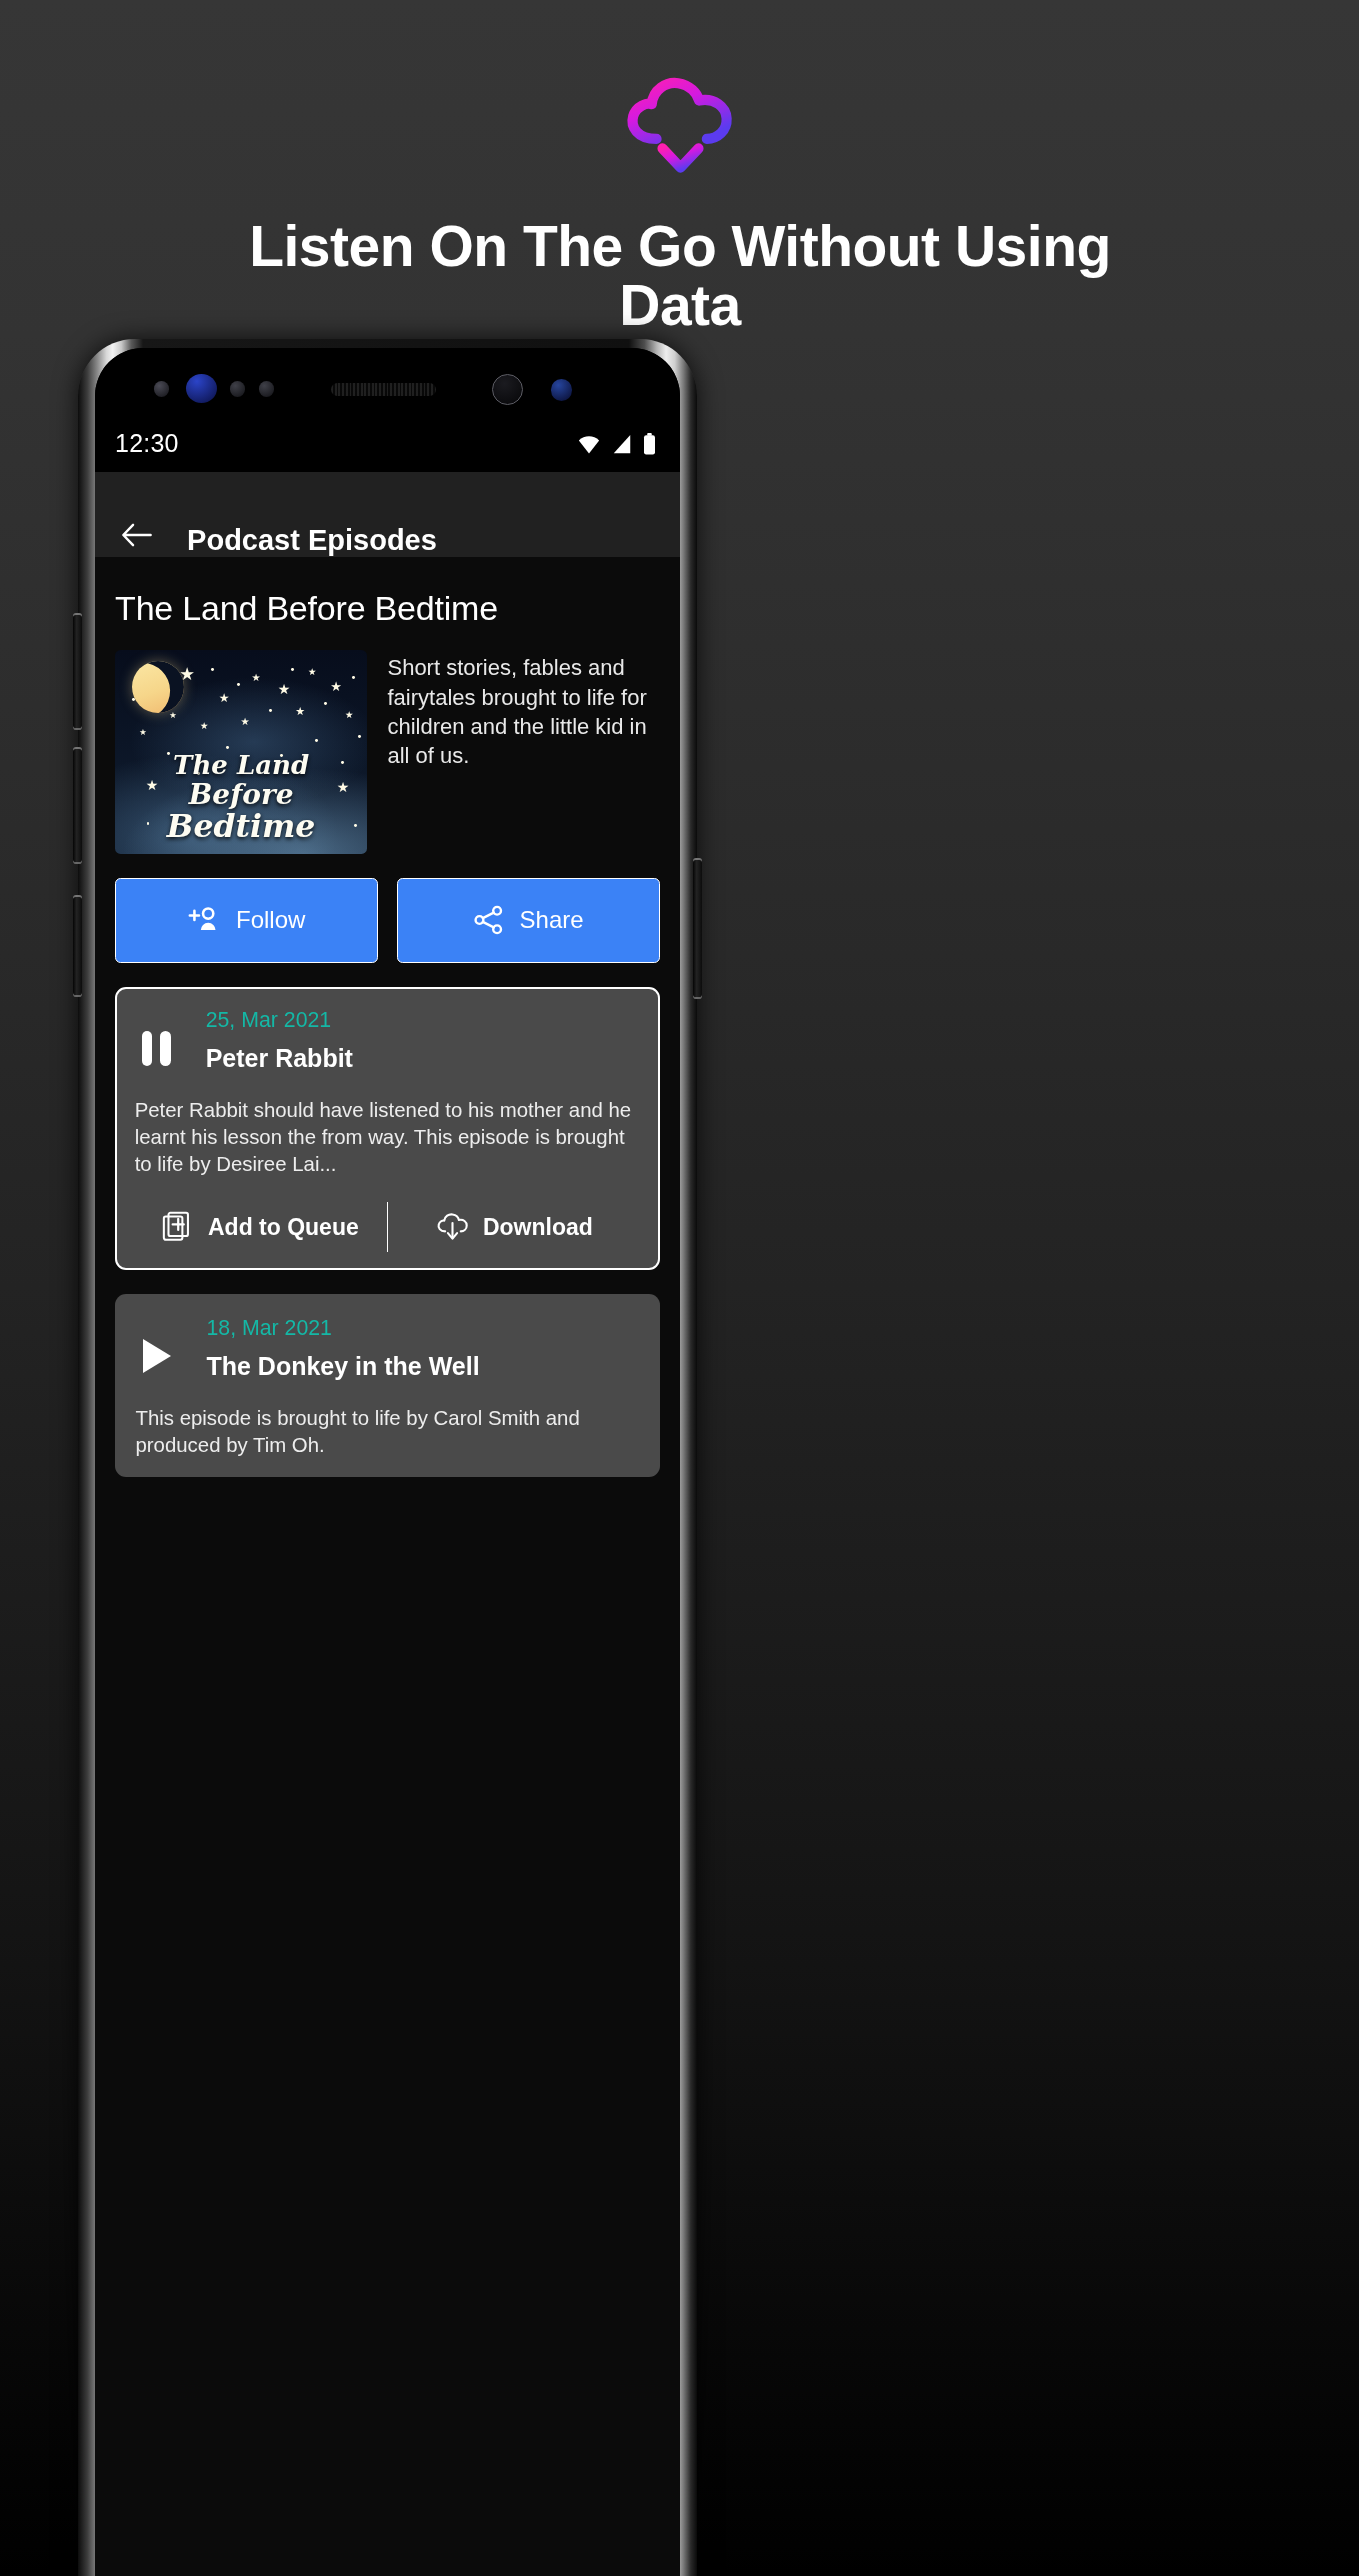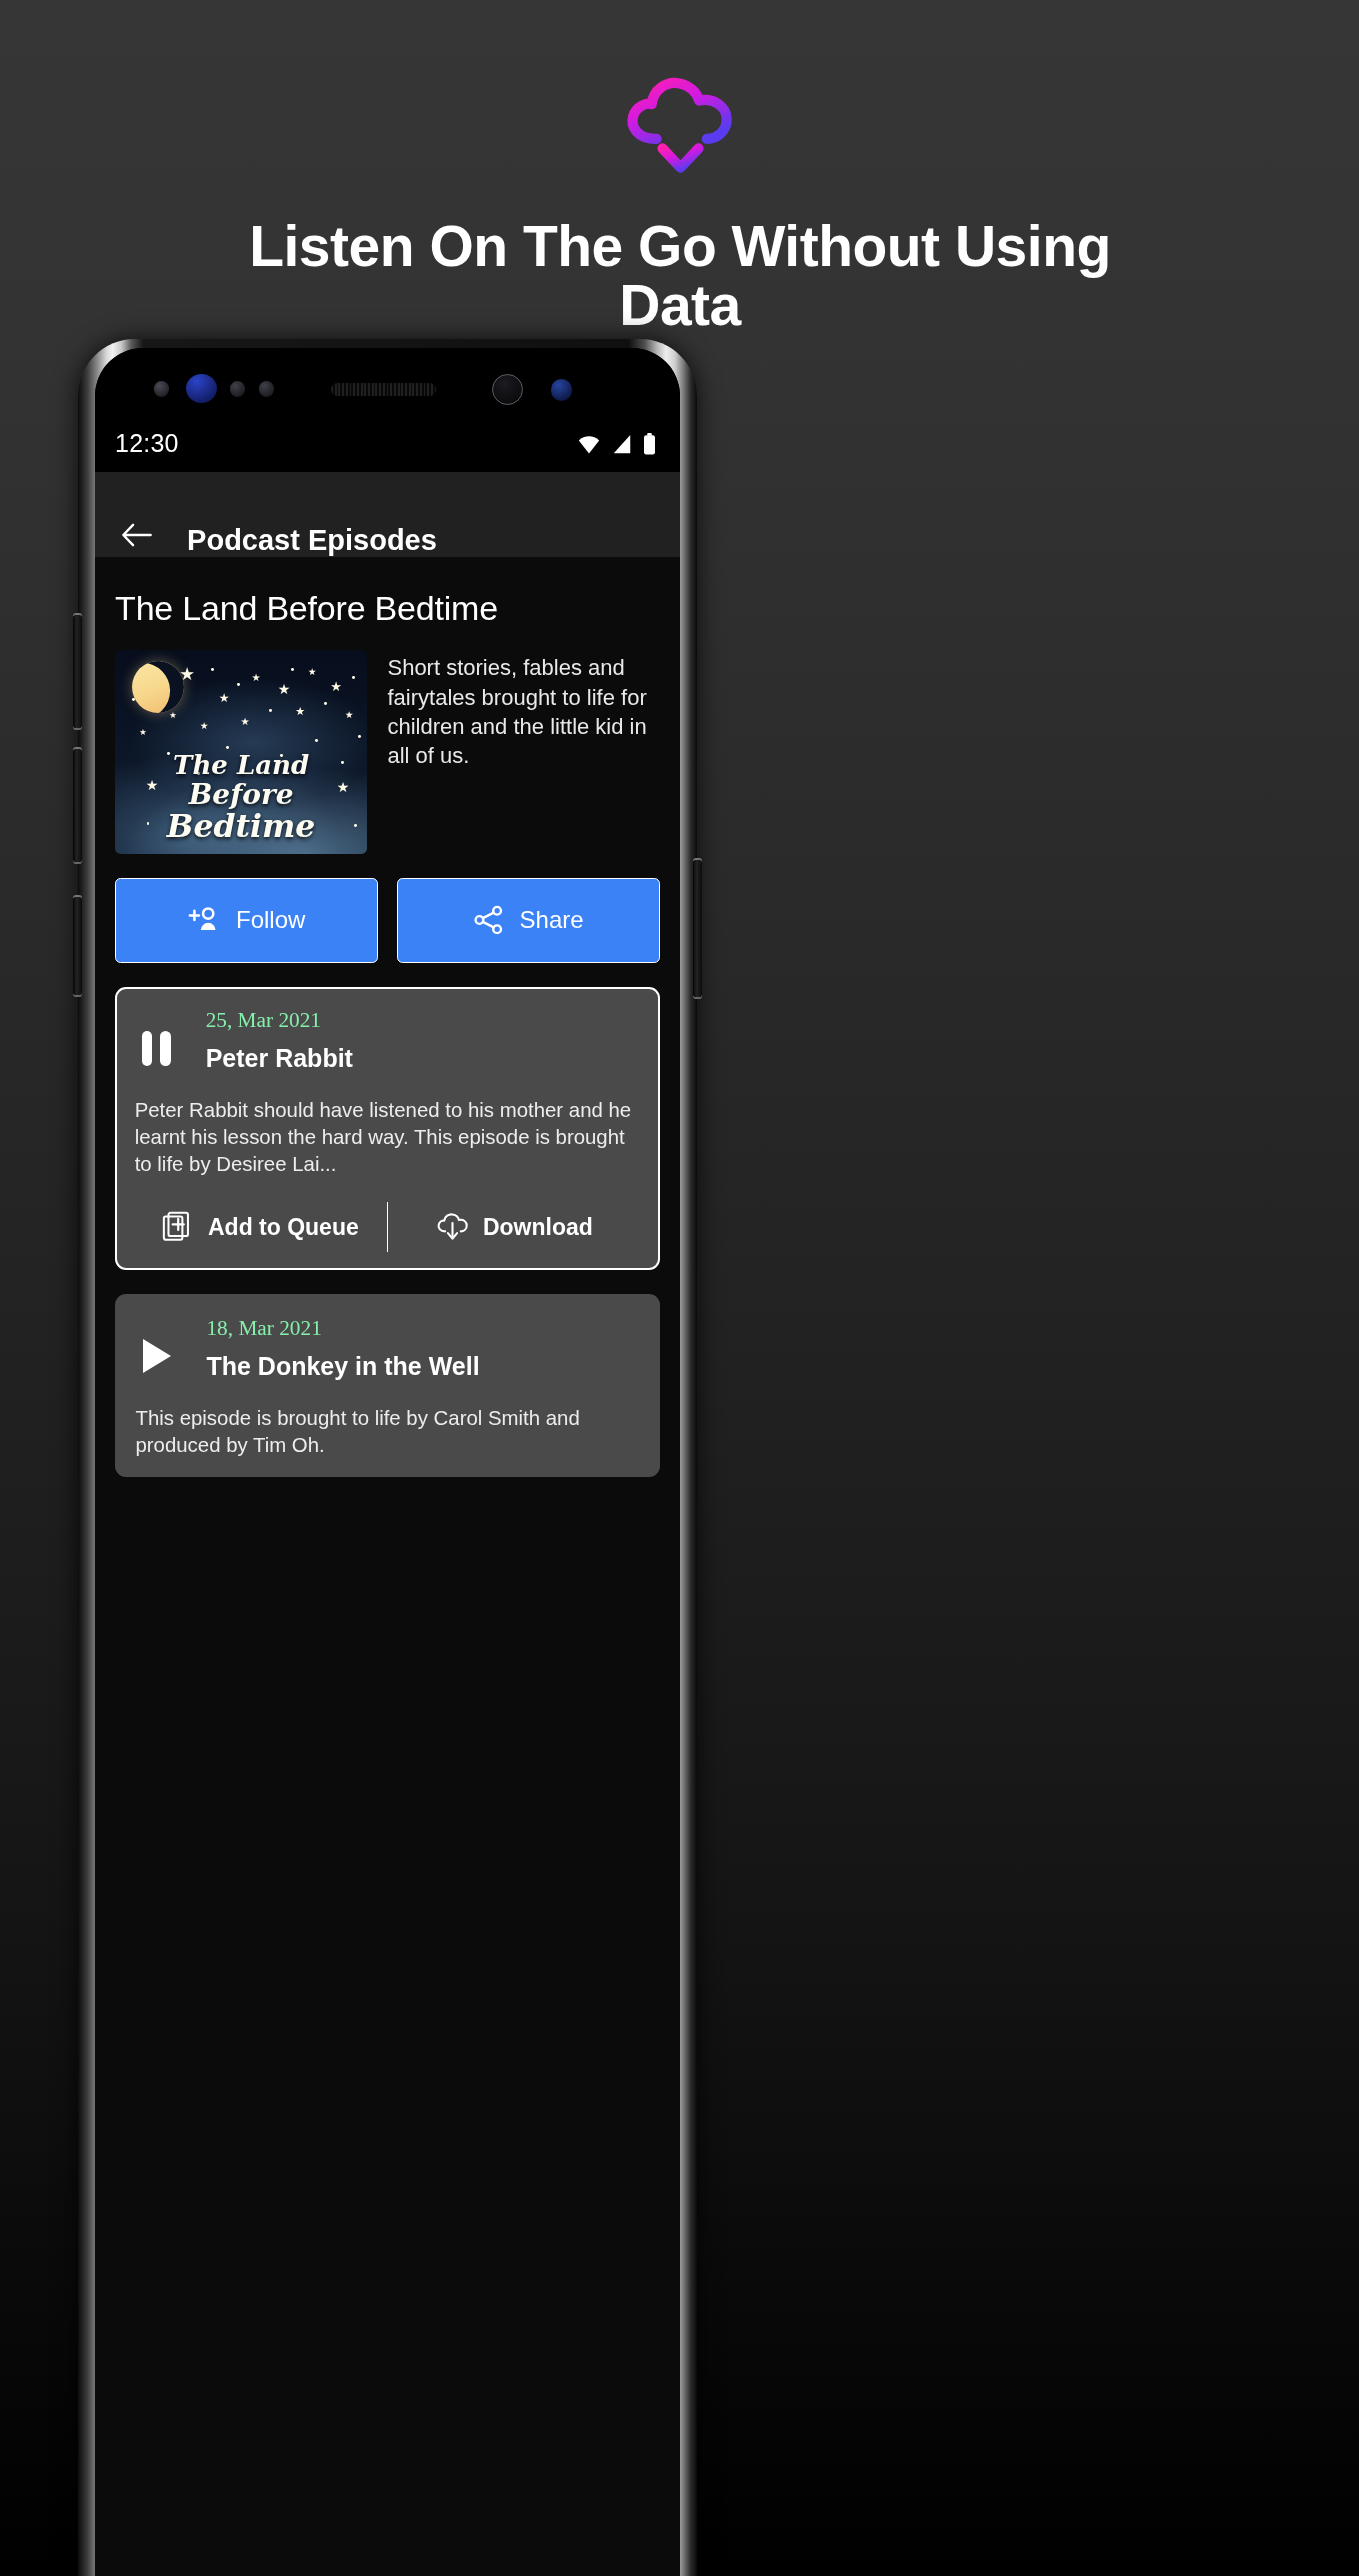--- a/index.html
+++ b/index.html
@@ -265,21 +265,21 @@
     border-radius: 5.6px;
     background: #ffffff;
   }
   .play-icon {
     width: 0; height: 0;
     border-left: 28px solid #ffffff;
     border-top: 17.6px solid transparent;
     border-bottom: 17.6px solid transparent;
   }
   .ep-meta { display: flex; flex-direction: column; gap: 11px; }
-  .ep-date { color: #86efac; font-size: 21.3px; font-family: Liberation Serif, serif; }
+  .ep-date { color: #14b8a6; font-size: 21.3px; }
   .ep-name { color: #ffffff; font-size: 25px; font-weight: bold; }
   .ep-desc {
     color: #ededed;
     font-size: 20.4px;
     line-height: 1.32;
     margin-top: 24px;
   }
   .ep-actions {
     display: flex;
     align-items: center;
@@ -467,21 +467,21 @@
               <span></span>
                 <span></span>
             </div>
           </div>
           <div class="ep-meta">
             <div class="ep-date">25, Mar 2021</div>
             <div class="ep-name">Peter Rabbit</div>
           </div>
         </div>
 
-        <div class="ep-desc">Peter Rabbit should have listened to his mother and he learnt his lesson the hard way. This episode is brought to life by Desiree Lai...</div>
+        <div class="ep-desc">Peter Rabbit should have listened to his mother and he learnt his lesson the from way. This episode is brought to life by Desiree Lai...</div>
 
         <div class="ep-actions">
           <div class="ep-action">
             <svg width="31.5" height="31.5" viewBox="0 0 34 34">
               <rect x="2" y="6" width="20" height="25" rx="2" fill="none" stroke="#ffffff" stroke-width="2.2"></rect>
               <rect x="7" y="2" width="21" height="25" rx="2" fill="none" stroke="#ffffff" stroke-width="2.2"></rect>
               <path d="M17.5 8.5 L17.5 20.5 M11.5 14.5 L23.5 14.5" stroke="#ffffff" stroke-width="2.4" stroke-linecap="round"></path>
             </svg>
             <span>Add to Queue</span>
           </div>

